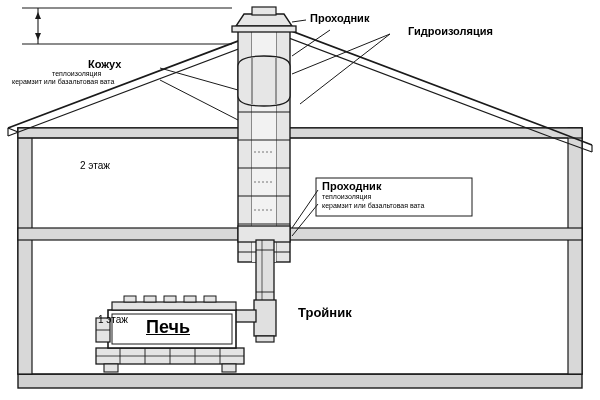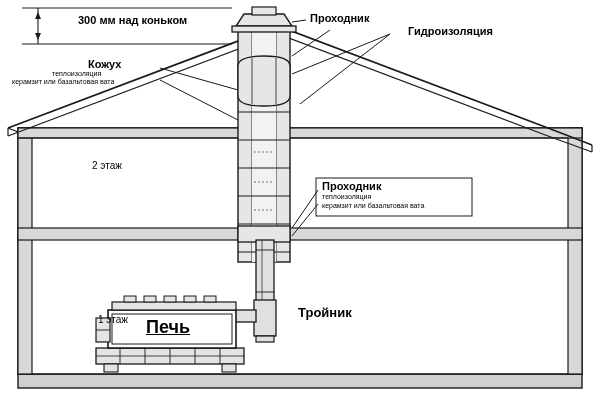--- a/index.html
+++ b/index.html
@@ -157,33 +157,32 @@
     <line x1="160" y1="68" x2="238" y2="90" stroke="#1a1a1a" stroke-width="1"></line>
     <line x1="160" y1="80" x2="238" y2="120" stroke="#1a1a1a" stroke-width="1"></line>
 
     <line x1="318" y1="190" x2="292" y2="228" stroke="#1a1a1a" stroke-width="1"></line>
     <line x1="318" y1="204" x2="292" y2="236" stroke="#1a1a1a" stroke-width="1"></line>
 
     <rect x="316" y="178" width="156" height="38" fill="none" stroke="#1a1a1a" stroke-width="1"></rect>
 
   </svg>
 
-  <div class="lbl lbl-main" style="left:78px; top:14px;">300 мм над коньком</div>
 
   <div class="lbl lbl-main" style="left:310px; top:12px;">Проходник</div>
 
   <div class="lbl lbl-main" style="left:408px; top:25px;">Гидроизоляция</div>
 
   <div class="lbl lbl-main" style="left:88px; top:58px;">Кожух</div>
   <div class="lbl lbl-sub" style="left:52px; top:70px;">теплоизоляция</div>
   <div class="lbl lbl-sub" style="left:12px; top:78px;">керамзит или базальтовая вата</div>
 
   <div class="lbl lbl-main" style="left:322px; top:180px;">Проходник</div>
   <div class="lbl lbl-sub" style="left:322px; top:193px;">теплоизоляция</div>
   <div class="lbl lbl-sub" style="left:322px; top:202px;">керамзит или базальтовая вата</div>
 
-  <div class="lbl lbl-plain" style="left:92px; top:160px;">2 этаж</div>
+  <div class="lbl lbl-plain" style="left:80px; top:160px;">2 этаж</div>
   <div class="lbl lbl-plain" style="left:98px; top:270px;margin-top:44px;">1 этаж</div>
 
   <div class="lbl lbl-furnace" style="left:146px; top:318px;">Печь</div>
   <div class="lbl lbl-tee" style="left:292px; top:306px;margin-left:6px;">Тройник</div>
 
 </div>
 
 </body></html>

